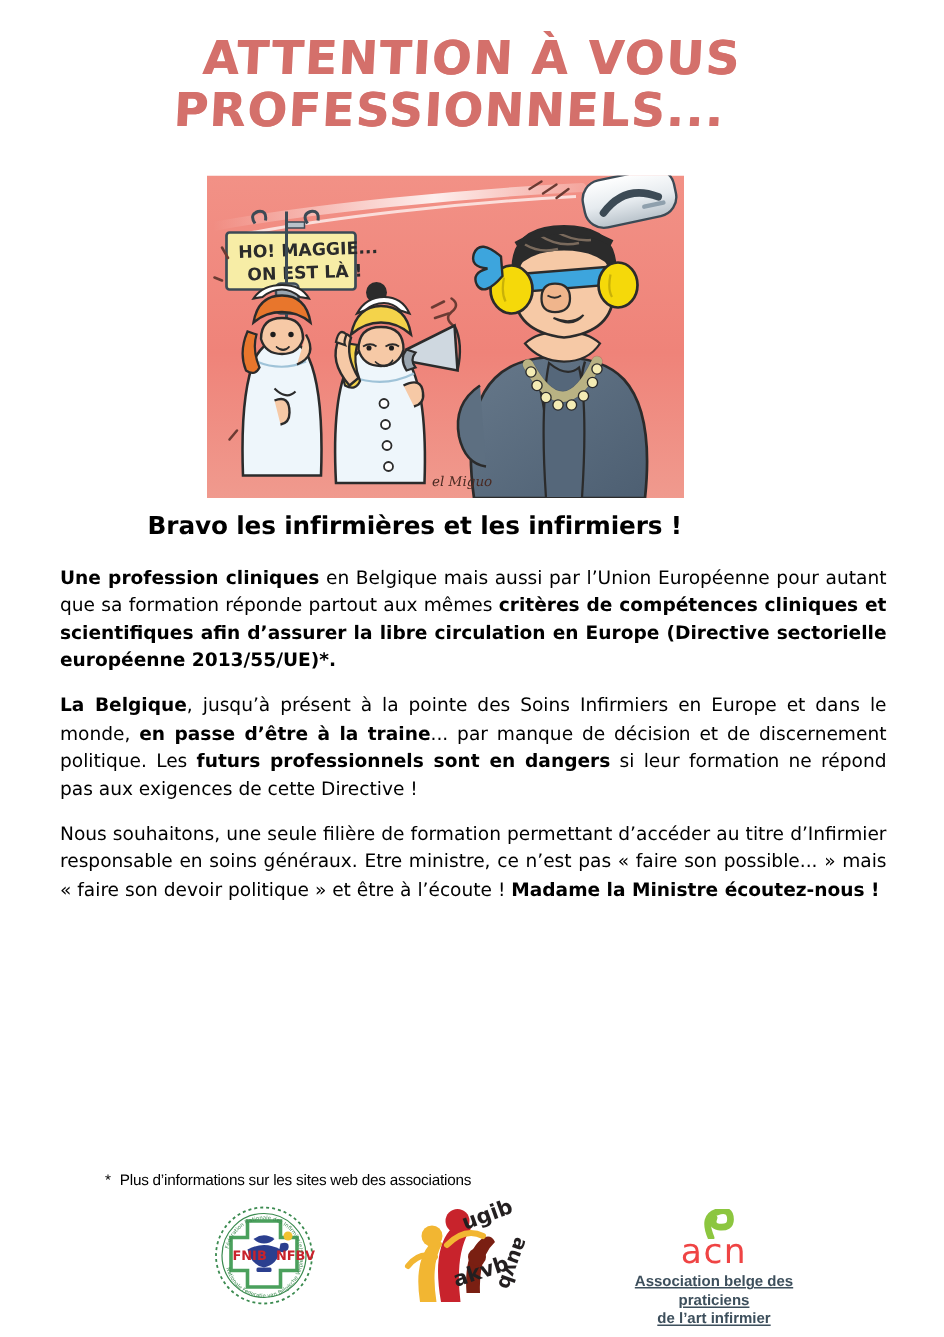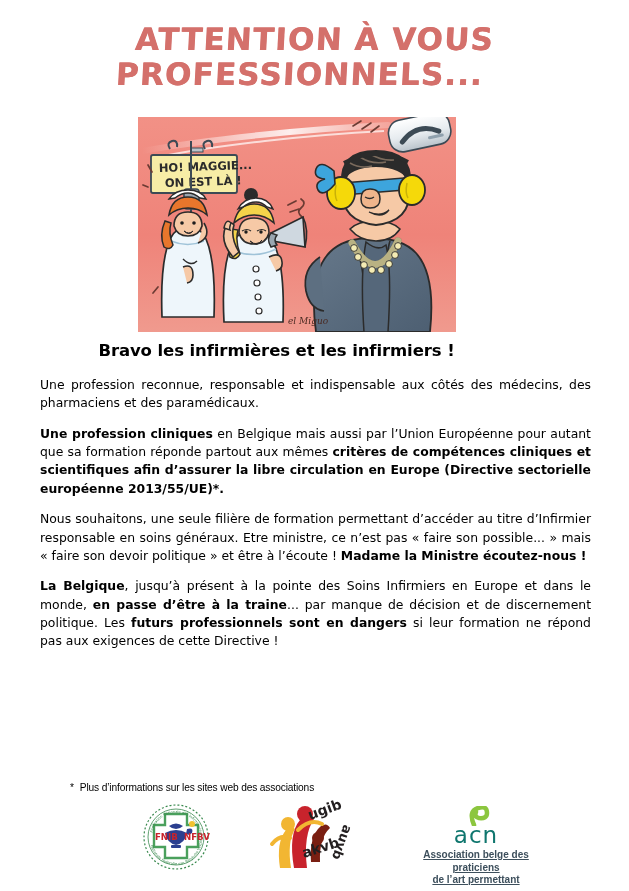--- a/index.html
+++ b/index.html
@@ -99,21 +99,21 @@
     position: absolute;
     text-align: center;
   }
   #logo-fnib { left: 122px; top: 2px; width: 108px; }
   #logo-ugib { left: 258px; top: 0px;  width: 110px; }
   #logo-acn  { left: 400px; top: 6px;  width: 152px; }
 
   .acn-word {
     font-family: "DejaVu Sans", sans-serif;
     font-size: 23px;
-    color: #0f766e;
+    color: #ef4444;
     letter-spacing: 1px;
     line-height: 1;
     margin-top: -2px;
   }
   .acn-tag {
     font-family: "Liberation Sans", sans-serif;
     font-size: 10px;
     color: #3d4f5c;
     line-height: 1.25;
     margin-top: 2px;
@@ -292,24 +292,23 @@
       </g>
 
       <text x="150" y="207" font-family="DejaVu Serif, serif" font-size="9" font-style="italic" fill="#4a2a22">el Miguo</text>
     </g>
   </svg>
 </div>
 
 <div class="doc-heading">Bravo les infirmières et les infirmiers !</div>
 
 <div class="body-text">
-  <p class="para"><span>Une profession reconnue, responsable et indispensable aux côtés des médecins, des pharmaciens et des paramédicaux.</span></p>
   <p class="para"><b>Une profession cliniques</b><span> en Belgique mais aussi par l’Union Européenne pour autant que sa formation réponde partout aux mêmes </span><b>critères de compétences cliniques et scientifiques afin d’assurer la libre circulation en Europe (Directive sectorielle européenne 2013/55/UE)*.</b></p>
+  <p class="para"><b>La Belgique</b><span>, jusqu’à présent à la pointe des Soins Infirmiers en Europe et dans le monde, </span><b>en passe d’être à la traine</b><span>... par manque de décision et de discernement politique. Les </span><b>futurs professionnels sont en dangers</b><span> si leur formation ne répond pas aux exigences de cette Directive !</span></p>
   <p class="para"><span>Nous souhaitons, une seule filière de formation permettant d’accéder au titre d’Infirmier responsable en soins généraux. Etre ministre, ce n’est pas « faire son possible... » mais « faire son devoir politique » et être à l’écoute ! </span><b>Madame la Ministre écoutez-nous !</b></p>
-  <p class="para"><b>La Belgique</b><span>, jusqu’à présent à la pointe des Soins Infirmiers en Europe et dans le monde, </span><b>en passe d’être à la traine</b><span>... par manque de décision et de discernement politique. Les </span><b>futurs professionnels sont en dangers</b><span> si leur formation ne répond pas aux exigences de cette Directive !</span></p>
 </div>
 
 <div class="footnote">
   <span class="star">*</span><span>Plus d’informations sur les sites web des associations</span>
 </div>
 
 <div class="logos">
 
   <div class="logo" id="logo-fnib">
     <svg width="108" height="70" viewBox="0 0 108 70" xmlns="http://www.w3.org/2000/svg">
@@ -353,17 +352,17 @@
     </svg>
   </div>
 
   <div class="logo" id="logo-acn">
     <svg width="48" height="20" viewBox="0 0 48 20" style="display:block;margin:0 auto;" xmlns="http://www.w3.org/2000/svg">
       <path d="M22 19 q-6 -14 4 -17 q9 -3 9 5 q0 6 -8 5 q-5 -1 -3 -6" fill="none" stroke="#8cc63f" stroke-width="4.5" stroke-linecap="round"></path>
     </svg>
     <div class="acn-word">acn</div>
     <div class="acn-tag">
       <div>Association belge des praticiens</div>
-      <div>de l’art permettant</div>
+      <div>de l’art infirmier</div>
     </div>
   </div>
 
 </div>
 
 </body></html>

